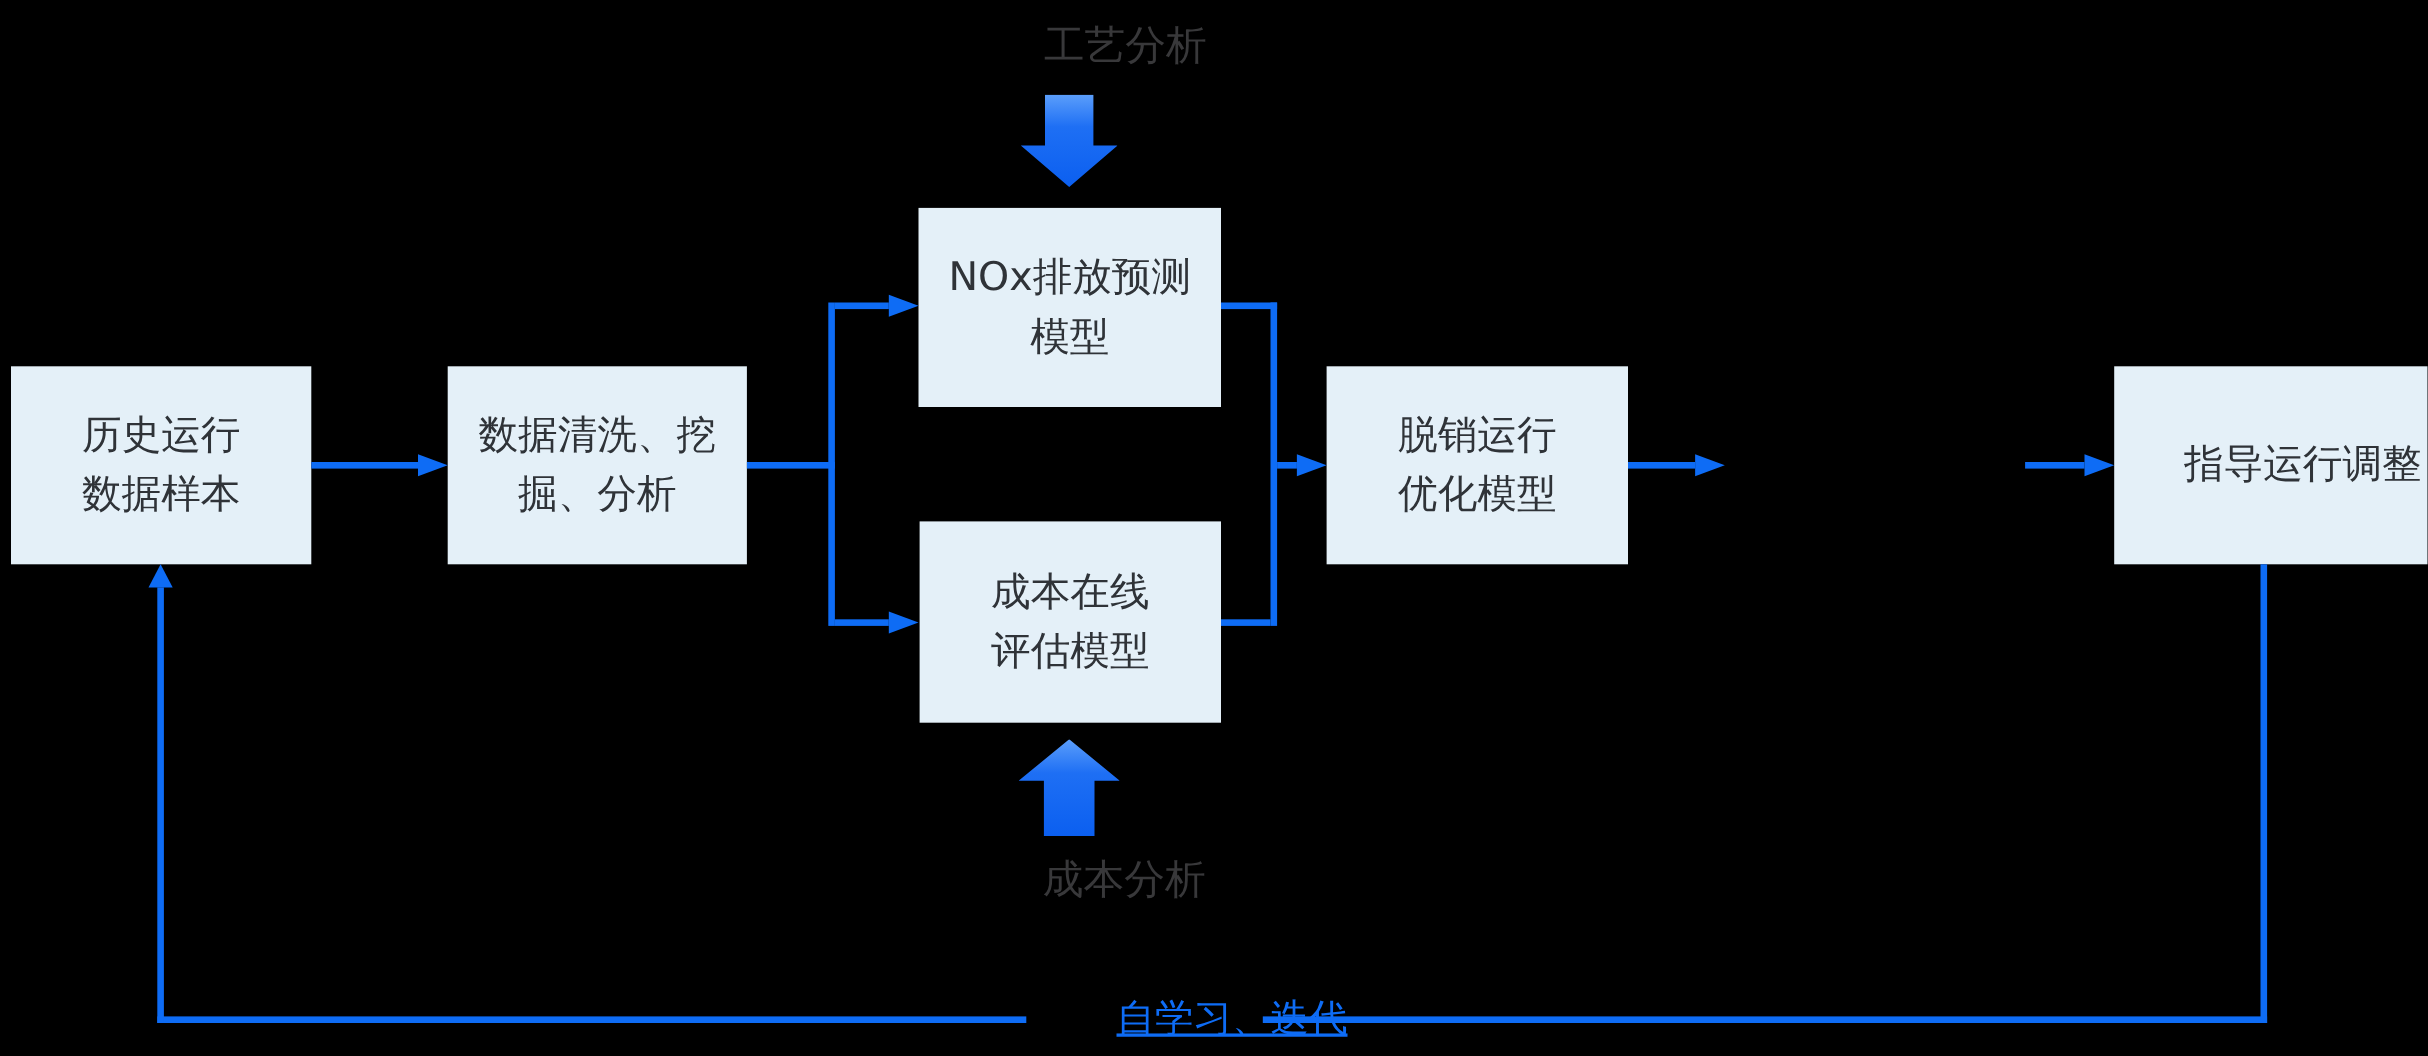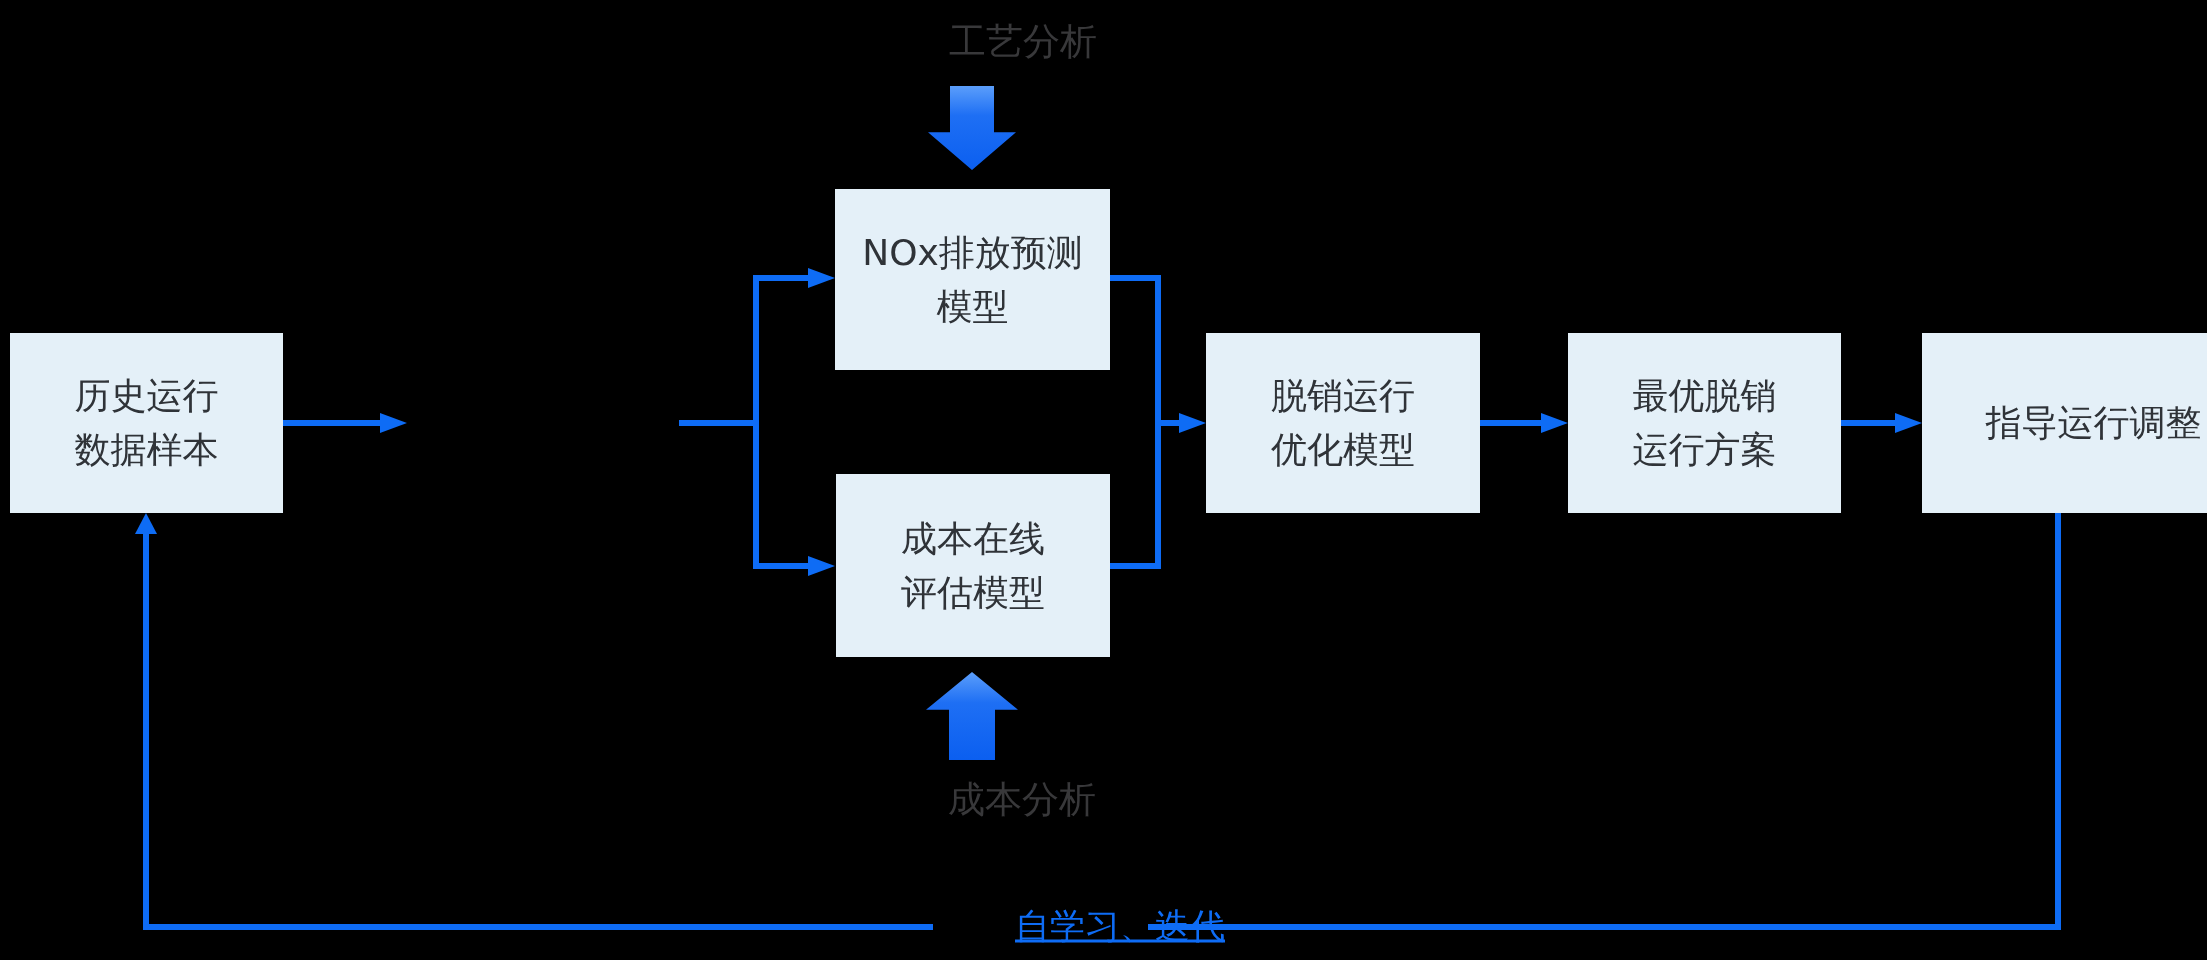--- a/index.html
+++ b/index.html
@@ -102,40 +102,40 @@
 </head>
 <body>
 
 <div class="canvas">
 
   <div class="node n-historical">
     <span>历史运行</span>
     <span>数据样本</span>
   </div>
 
+  <div class="node n-cleaning">
+    <span>数据清洗、挖</span>
+    <span>掘、分析</span>
+  </div>
 
   <div class="node n-nox">
     <span>NOx排放预测</span>
     <span>模型</span>
   </div>
 
   <div class="node n-cost">
     <span>成本在线</span>
     <span>评估模型</span>
   </div>
 
   <div class="node n-optimize">
     <span>脱销运行</span>
     <span>优化模型</span>
   </div>
 
-  <div class="node n-plan">
-    <span>最优脱销</span>
-    <span>运行方案</span>
-  </div>
 
   <div class="node n-guide">
     <span>指导运行调整</span>
   </div>
 
   <div class="h seg-h1"></div>
   <div class="tri-r t1"></div>
 
   <div class="h seg-h2"></div>
   <div class="v seg-vbranch"></div>

